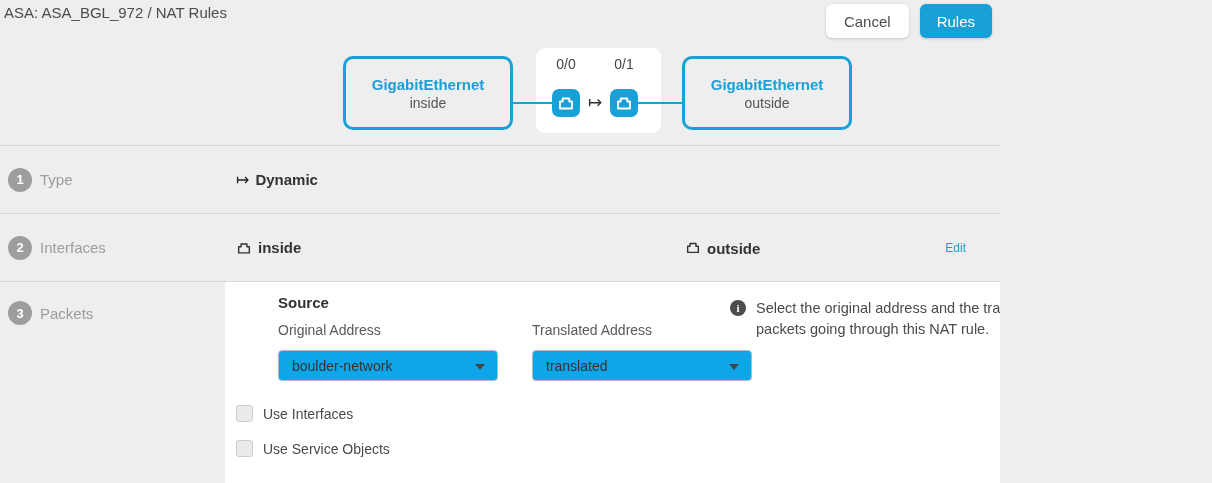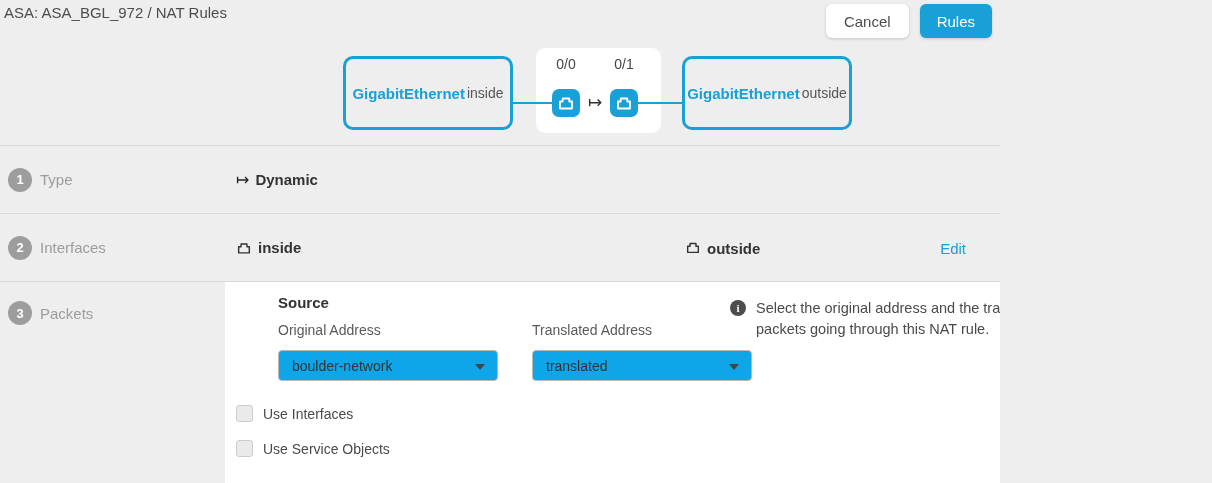--- a/index.html
+++ b/index.html
@@ -10,21 +10,21 @@
   
   .header { position:relative; height:45px; }
   .page-title { position:absolute; left:4px; top:4px; font-size:15px; color:#4c4c4c; }
   .header-actions { position:absolute; right:8px; top:4px; display:flex; gap:11px; }
   .btn { height:34px; border:none; border-radius:6px; font-size:15px; font-family:inherit; cursor:pointer; }
   .btn-cancel { background:#ffffff; color:#4d4d4d; padding:0 18px; box-shadow:0 1px 3px rgba(0,0,0,.18); }
   .btn-save { background:#18a0d7; color:#ffffff; padding:0 17px; box-shadow:0 1px 3px rgba(0,0,0,.18); }
 
   
   .diagram { position:relative; height:100px; }
-  .iface-box { position:absolute; top:11px; width:170px; height:74px; border:3px solid #18a0d7; border-radius:10px; display:flex; flex-direction:row; align-items:center; justify-content:center; gap:2px; }
+  .iface-box { position:absolute; top:11px; width:170px; height:74px; border:3px solid #18a0d7; border-radius:10px; display:flex; flex-direction:column; align-items:center; justify-content:center; gap:2px; }
   .iface-box.left { left:343px; }
   .iface-box.right { left:682px; }
   .iface-title { color:#18a0d7; font-weight:bold; font-size:15px; }
   .iface-sub { color:#565656; font-size:14px; }
   .port-card { position:absolute; left:536px; top:3px; width:125px; height:85px; background:#ffffff; border-radius:9px; z-index:0; }
   .port-label { position:absolute; top:11px; width:34px; text-align:center; font-size:14px; color:#444; z-index:3; }
   .port-label.l0 { left:549px; } .port-label.l1 { left:607px; }
   .conn-line { position:absolute; top:57px; height:2px; background:#18a0d7; z-index:1; }
   .conn-line.left { left:511px; width:46px; }
   .conn-line.right { left:634px; width:50px; }
@@ -35,21 +35,21 @@
   
   .row { position:relative; border-top:1px solid #d8d8d8; }
   .row-mid { height:68px; }
   .row-flex { display:flex; align-items:center; height:100%; }
   .badge { width:24px; height:24px; border-radius:50%; background:#9d9d9d; color:#fff; font-size:13px; font-weight:bold; display:flex; align-items:center; justify-content:center; flex:0 0 auto; margin-left:8px; }
   .row-label { margin-left:8px; width:196px; font-size:15px; color:#9c9c9c; }
   .row-value { font-size:15px; color:#333; font-weight:bold; display:flex; align-items:center; gap:6px; }
   .type-arrow { font-weight:normal; font-size:16px; color:#222; }
   .eth-icon { display:inline-flex; }
   .outside-group { position:absolute; left:685px; top:50%; transform:translateY(-50%); }
-  .edit-link { position:absolute; right:34px; top:50%; transform:translateY(-50%); color:#18a0d7; font-size:15px; text-decoration:none; cursor:pointer; }
+  .edit-link { position:absolute; right:34px; top:50%; transform:translateY(-50%); color:#18a0d7; font-size:12px; text-decoration:none; cursor:pointer; }
 
   
   .row-packets { height:202px; }
   .row-packets .badge { position:absolute; left:8px; top:19px; margin:0; }
   .row-packets .row-label { position:absolute; left:40px; top:23px; margin:0; width:auto; }
   .panel { position:absolute; left:225px; top:0; right:0; bottom:0; background:#ffffff; border-radius:2px 0 0 0; }
   .col { position:absolute; top:12px; width:220px;margin-left:42px; }
   .col1 { left:11px; } .col2 { left:265px; }
   .src-heading { font-size:15px; font-weight:bold; color:#333; height:22px; }
   .field-label { font-size:14px; color:#5a5a5a; margin-top:6px; height:22px; }

